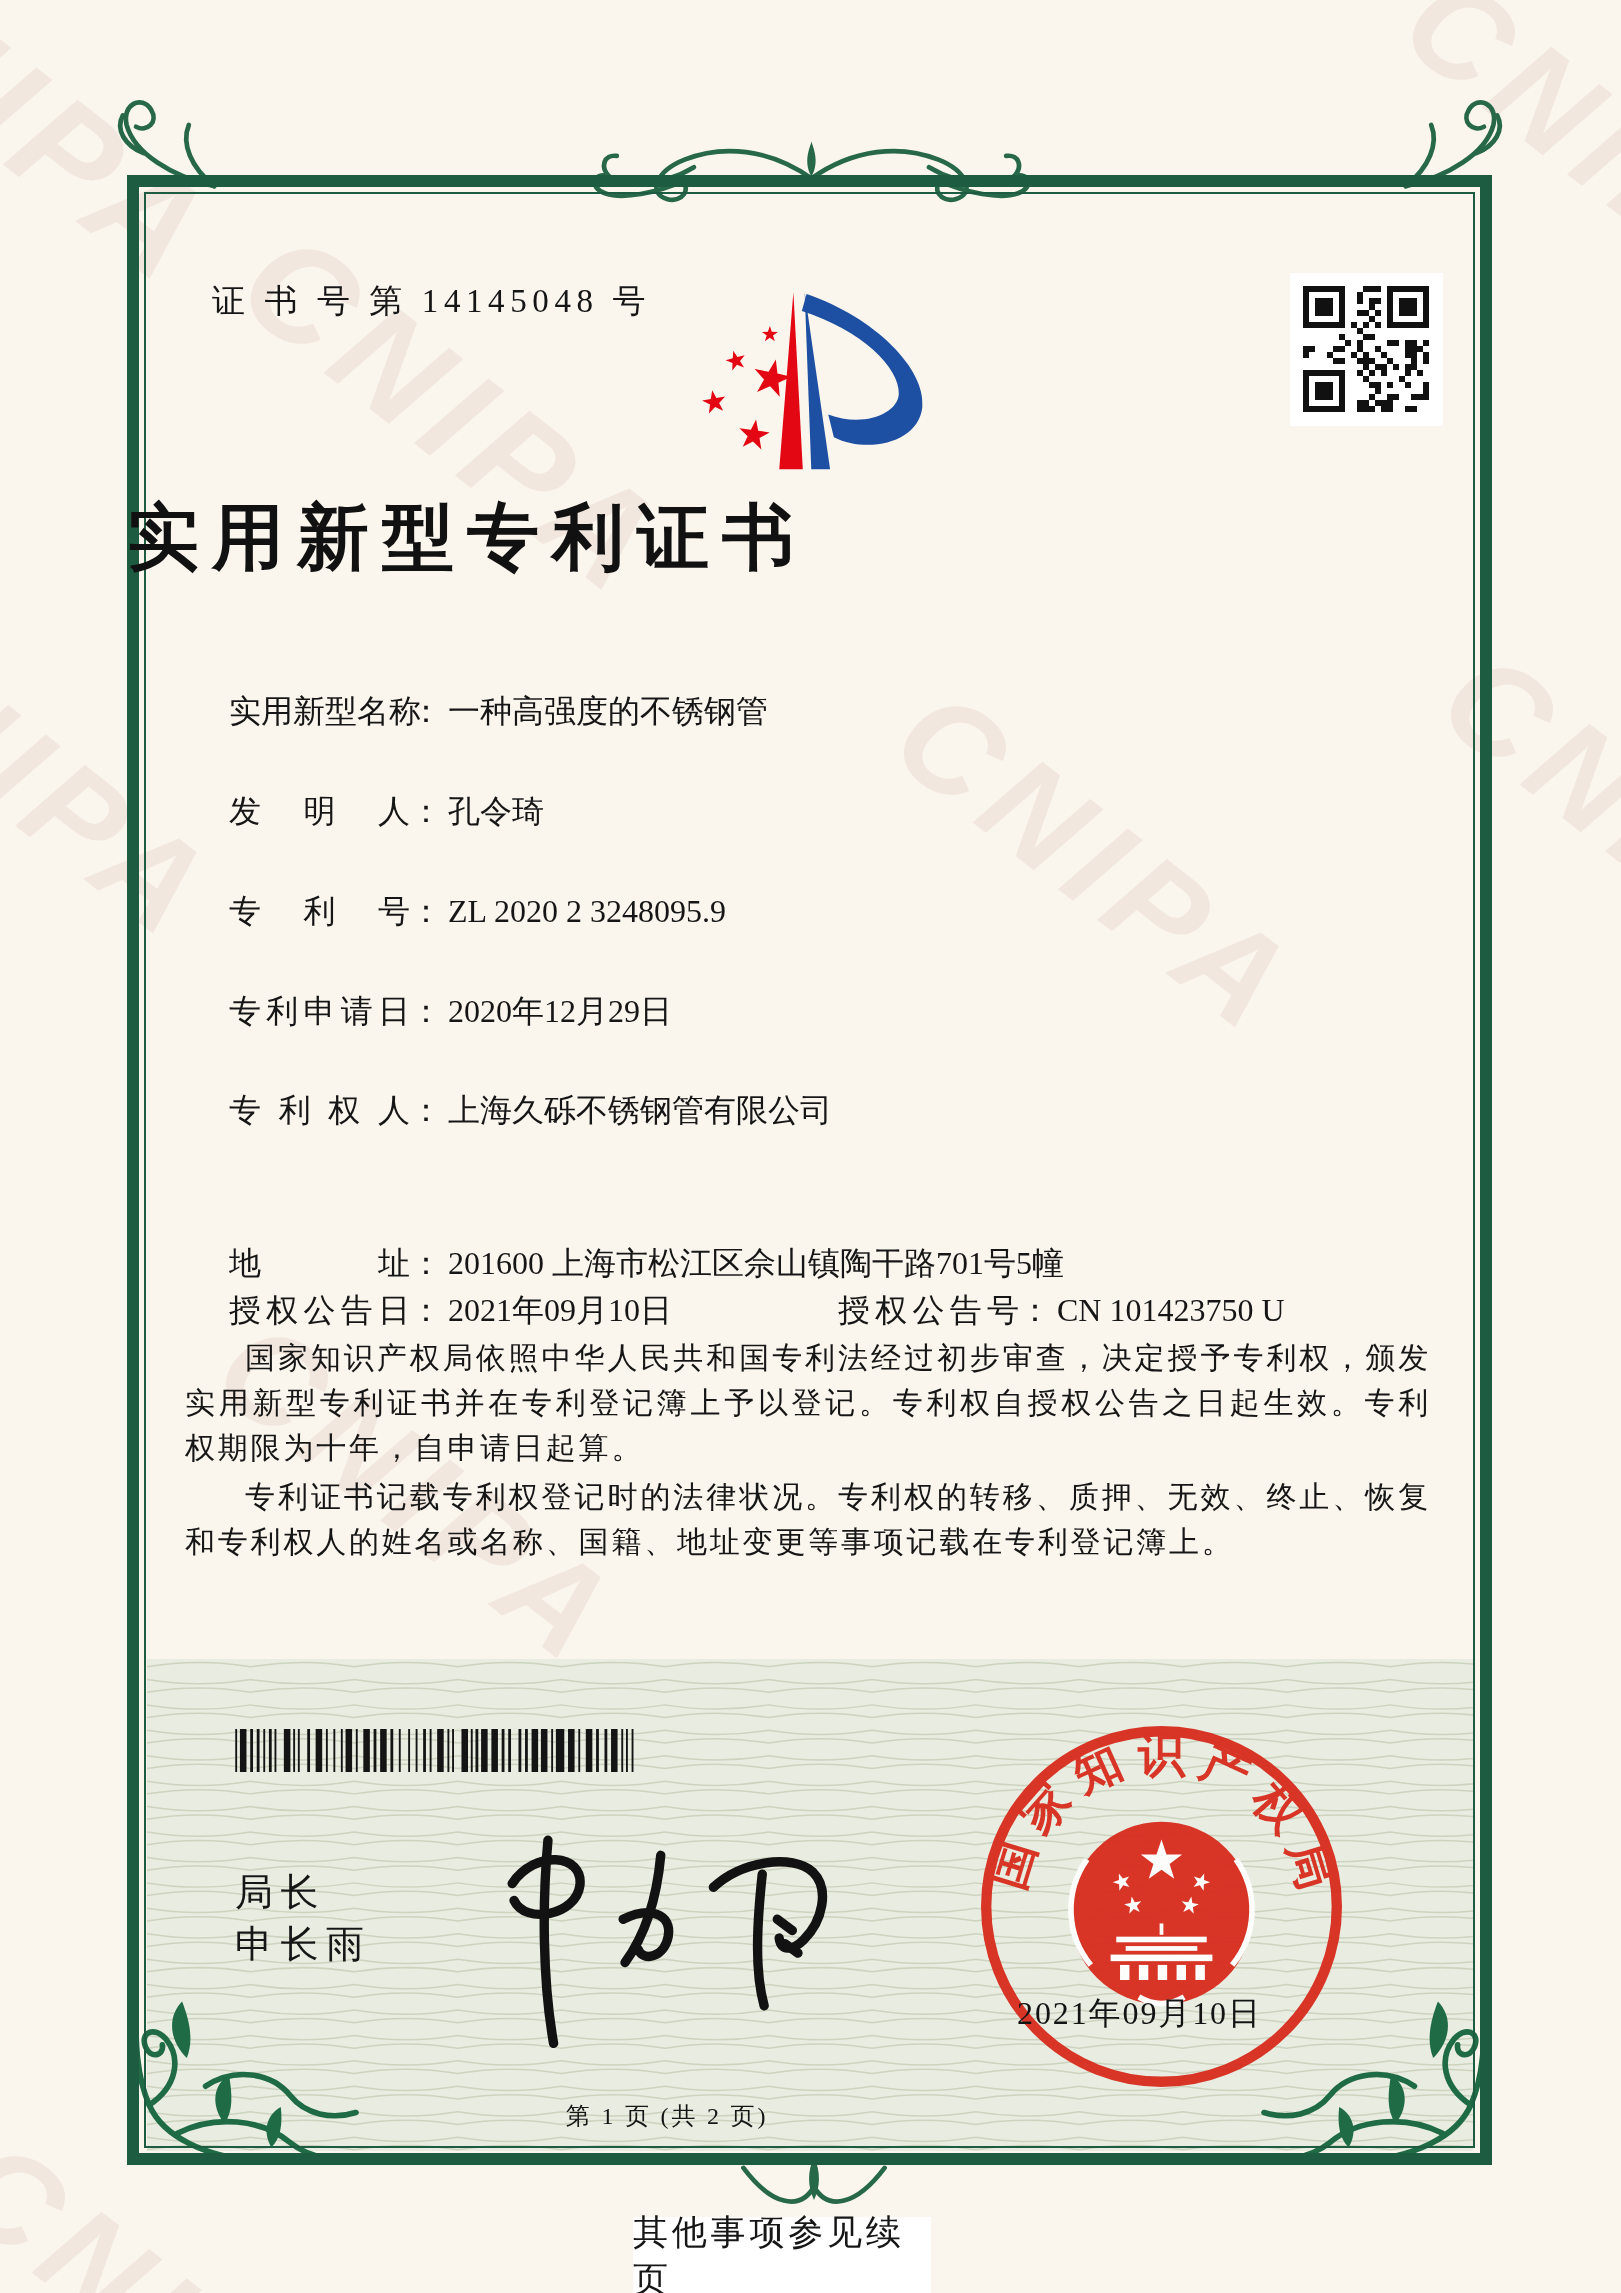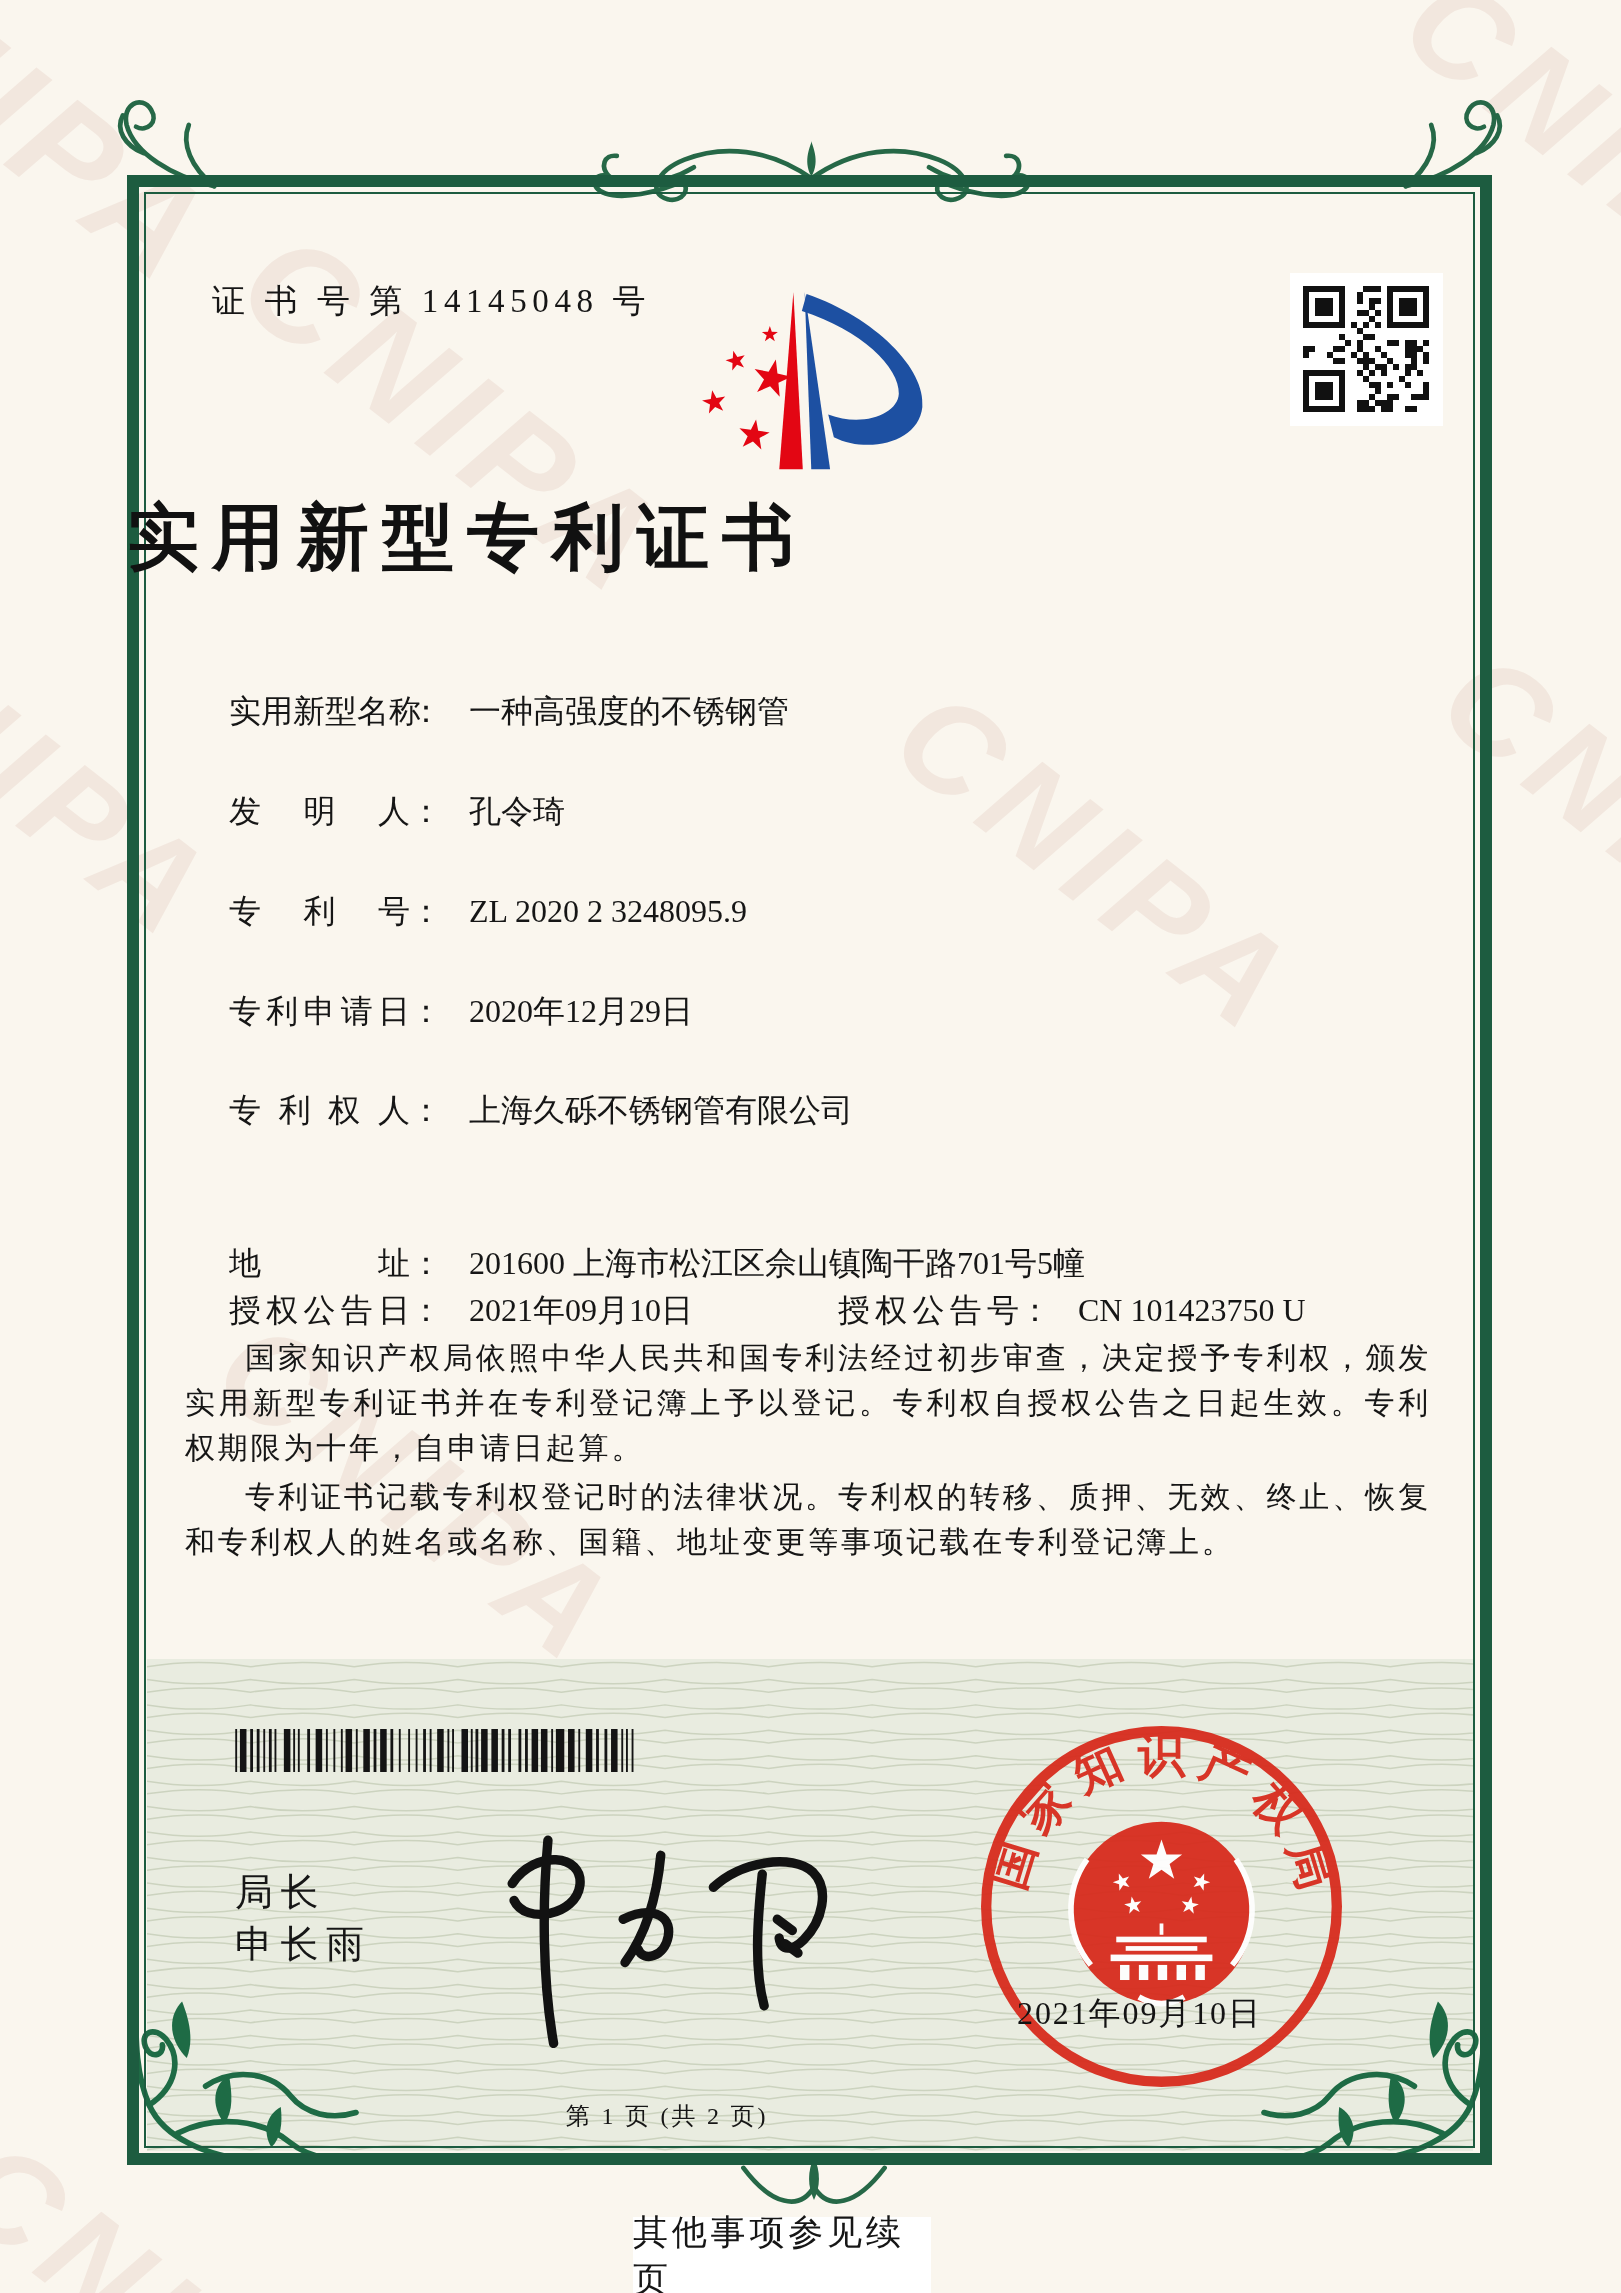--- a/index.html
+++ b/index.html
@@ -25,21 +25,21 @@
   .orn{z-index:3;}
   
   .frame{left:127px;top:175px;width:1341px;height:1966px;border:12.2px solid #1d5c40;z-index:4;}
   .frame-inner{position:absolute;inset:4.7px;border:2.8px solid #1d5c40;}
   
   .content{z-index:5;}
   .cert-no{left:212px;top:279px;font-size:33px;letter-spacing:5.6px;}
   .title{left:127px;top:490px;width:1365px;text-align:left;font-size:72px;font-weight:bold;letter-spacing:13px;color:#111;}
   .frow{left:229px;height:41px;font-size:32px;white-space:nowrap;}
   .flabel{display:inline-block;width:181px;text-align:justify;text-align-last:justify;vertical-align:top;}
-  .fvalue{margin-left:27px;}
+  .fvalue{margin-left:6px;}
   .grant2{position:absolute;left:609px;top:0;white-space:nowrap;}
   .body-text{left:181px;top:1331px;width:1254px;font-size:30px;line-height:45px;letter-spacing:2.8px;text-align:justify;}
   .body-text p{margin:4px;text-indent:2em;}
   .signer{font-size:38px;letter-spacing:7.5px;font-weight:400;}
   .footer{left:127px;top:2100px;width:1080px;text-align:center;font-size:24px;letter-spacing:2.8px;z-index:5;}
   .note-box{left:633px;top:2217px;width:298px;height:77px;background:#ffffff;z-index:5;
     display:flex;align-items:center;justify-content:flex-start;font-size:35px;letter-spacing:3.8px;}
   .qr-box{left:1290px;top:273px;width:153px;height:153px;background:#ffffff;z-index:5;}
   #qr{position:absolute;left:1303px;top:286px;z-index:6;fill:#111;}
   #barcode{position:absolute;left:234px;top:1729px;z-index:5;fill:#141414;}

